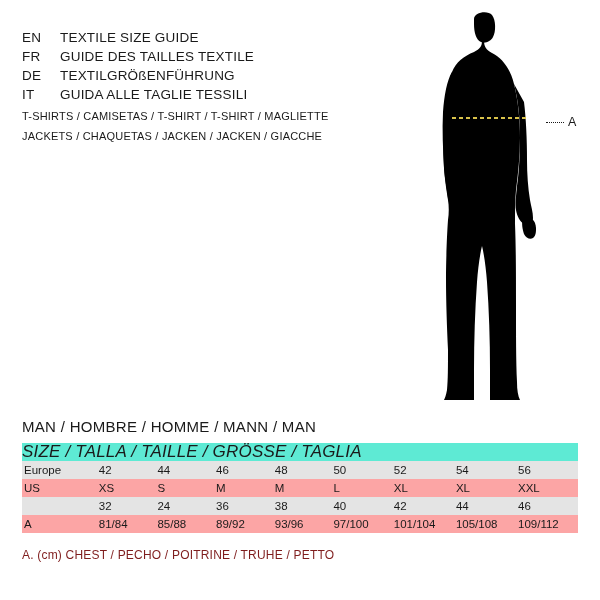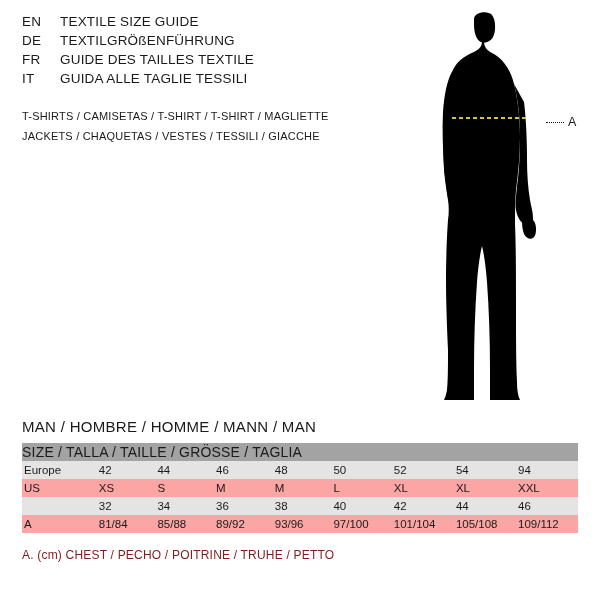--- a/index.html
+++ b/index.html
@@ -19,21 +19,21 @@
     position: relative;
     width: 600px;
     height: 600px;
     box-sizing: border-box;
   }
 
   
   .lang-block {
     position: absolute;
     left: 22px;
-    top: 14px;
+    top: 30px;
     width: 380px;
   }
   .lang-row {
     display: flex;
     align-items: baseline;
     height: 19px;
     font-size: 13.5px;
     letter-spacing: 0.2px;
   }
   .lang-code {
@@ -106,24 +106,25 @@
   table.size-table th,
   table.size-table td {
     padding: 0;
     height: 18px;
     line-height: 18px;
     text-align: left;
     font-weight: normal;
     color: #1a1a1a;
   }
   .hdr-row th {
-    background: #a3a3a3;
-    font-size: 14px;
+    background: #5eead4;
+    font-size: 17px;
     letter-spacing: 0.2px;
     padding-left: 2px;
+    font-style: italic;
   }
   .row-shaded td {
     background: #e4e4e4;
   }
   .row-plain td {
     background: #fca5a5;
   }
   .col-label {
     width: 86px;
     padding-left: 2px !important;
@@ -145,36 +146,36 @@
 <body>
 
 <div class="page">
 
   <div class="lang-block">
     <div class="lang-row">
       <span class="lang-code">EN</span>
       <span class="lang-text">TEXTILE SIZE GUIDE</span>
     </div>
     <div class="lang-row">
+      <span class="lang-code">FR</span>
+      <span class="lang-text">GUIDE DES TAILLES TEXTILE</span>
+    </div>
+    <div class="lang-row">
       <span class="lang-code">DE</span>
       <span class="lang-text">TEXTILGRÖßENFÜHRUNG</span>
     </div>
     <div class="lang-row">
-      <span class="lang-code">FR</span>
-      <span class="lang-text">GUIDE DES TAILLES TEXTILE</span>
-    </div>
-    <div class="lang-row">
       <span class="lang-code">IT</span>
       <span class="lang-text">GUIDA ALLE TAGLIE TESSILI</span>
     </div>
   </div>
 
   <div class="category-block">
     <div class="category-line">T-SHIRTS / CAMISETAS / T-SHIRT / T-SHIRT / MAGLIETTE</div>
-    <div class="category-line">JACKETS / CHAQUETAS / VESTES / TESSILI / GIACCHE</div>
+    <div class="category-line">JACKETS / CHAQUETAS / JACKEN / JACKEN / GIACCHE</div>
   </div>
 
   <div class="figure-wrap">
     <svg class="figure-svg" width="200" height="400" viewBox="0 0 200 400" xmlns="http://www.w3.org/2000/svg">
 
       <path d="M74 9 C74 2 88 0 92 5 C96 10 96 22 93 27 C91 31 85 34 81 32 C76 30 74 22 74 14 Z" fill="#000000"></path>
 
       <path d="M82 31
                C82 36 80 39 74 42
                C64 46 56 52 52 62
@@ -231,37 +232,37 @@
     <tbody>
       <tr class="row-shaded">
         <td class="col-label">Europe</td>
         <td class="val">42</td>
         <td class="val">44</td>
         <td class="val">46</td>
         <td class="val">48</td>
         <td class="val">50</td>
         <td class="val">52</td>
         <td class="val">54</td>
-        <td class="val">94</td>
+        <td class="val">56</td>
       </tr>
       <tr class="row-plain">
         <td class="col-label">US</td>
         <td class="val">XS</td>
         <td class="val">S</td>
         <td class="val">M</td>
         <td class="val">M</td>
         <td class="val">L</td>
         <td class="val">XL</td>
         <td class="val">XL</td>
         <td class="val">XXL</td>
       </tr>
       <tr class="row-shaded">
         <td class="col-label"></td>
         <td class="val">32</td>
-        <td class="val">34</td>
+        <td class="val">24</td>
         <td class="val">36</td>
         <td class="val">38</td>
         <td class="val">40</td>
         <td class="val">42</td>
         <td class="val">44</td>
         <td class="val">46</td>
       </tr>
       <tr class="row-plain">
         <td class="col-label">A</td>
         <td class="val">81/84</td>

